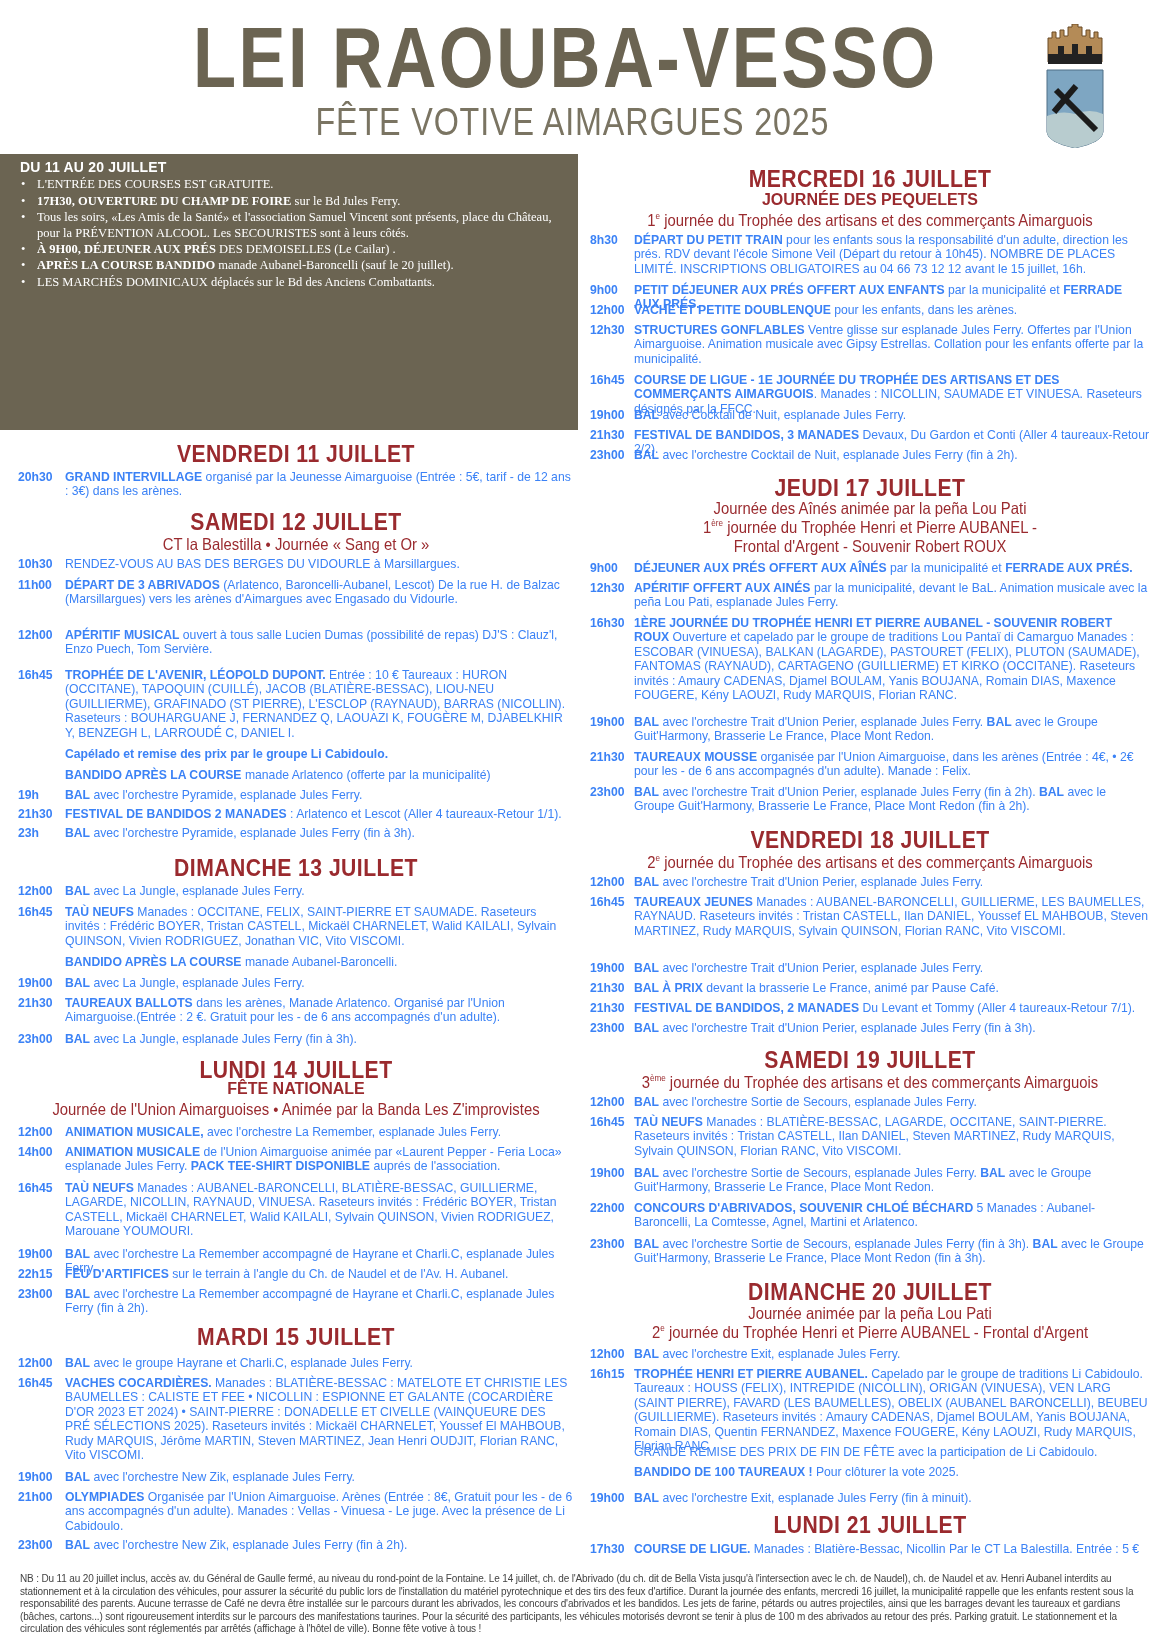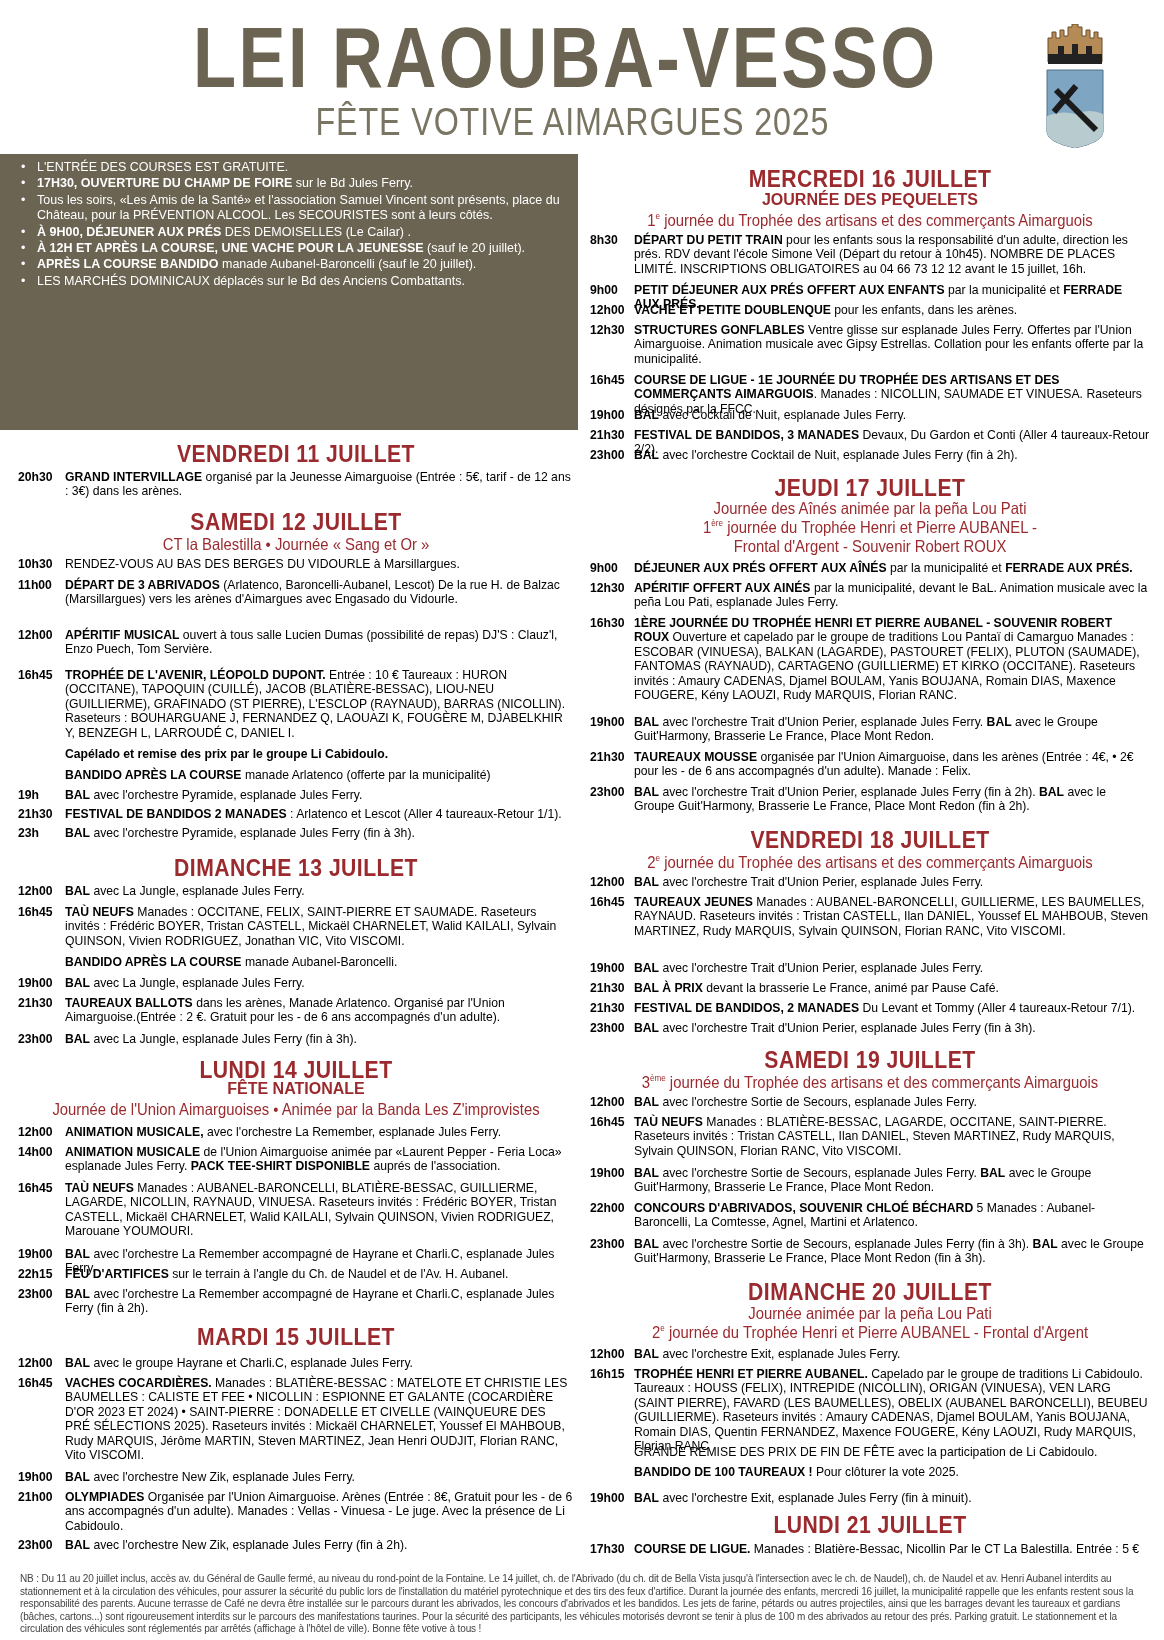--- a/index.html
+++ b/index.html
@@ -14,37 +14,37 @@
            font-size: 86px; letter-spacing: 3px; line-height: 86px; transform: scaleX(0.82); transform-origin: 580px 0; padding-right: 40px; }
   .subtitle { position: absolute; left: 0; width: 1164px; top: 102px; text-align: center;
            font-family: "Liberation Sans", sans-serif; font-weight: 400; color: #7a7462;
            font-size: 38px; line-height: 40px; letter-spacing: 1px; transform: scaleX(0.85); transform-origin: 575px 0; padding-right: 20px; }
   .crest { position: absolute; left: 1044px; top: 24px; width: 62px; height: 124px; }
 
   
   .infobox { position: absolute; left: 0; top: 154px; width: 578px; height: 276px; background: #6b6452; color: #fff;
              padding: 6px 10px 0 20px; font-size: 12.5px; line-height: 15.4px; }
   .infobox h3 { font-size: 14px; font-weight: 700; margin-bottom: 2px; letter-spacing: 0.2px; }
-  .infobox ul { list-style: none; }
+  .infobox ul { list-style: none; font-family: Liberation Serif, serif; }
   .infobox li { position: relative; padding-left: 17px; margin-bottom: 1px; }
   .infobox li::before { content: "•"; position: absolute; left: 1px; top: 0; }
   .infobox b { font-weight: 700; }
 
   
   .col { position: absolute; top: 0; }
   .col-left { left: 18px; width: 556px; }
   .col-right { left: 590px; width: 560px; }
 
   .day { position: absolute; left: 0; width: 100%; text-align: center; color: #9a2a2e; }
   .day-title { font-weight: 700; font-size: 23px; line-height: 24px; letter-spacing: 0.5px; transform: scaleX(0.92); }
   .day-sub { font-weight: 700; font-size: 16px; line-height: 17px; }
   .day-line { font-weight: 400; font-size: 16.5px; line-height: 18px; transform: scaleX(0.9); }
   sup { font-size: 9px; vertical-align: top; line-height: 9px; position: relative; top: 1px; }
 
-  .ev { position: absolute; left: 0; width: 100%; font-size: 12.2px; line-height: 14.4px; color: #000000; }
+  .ev { position: absolute; left: 0; width: 100%; font-size: 12.2px; line-height: 14.4px; color: #3b82f6; }
   .ev .t { position: absolute; left: 0; top: 0; font-weight: 700; }
   .ev .d { margin-left: 47px; display: block; }
   .col-right .ev .d { margin-left: 44px; }
   .ev b { font-weight: 700; }
 
   .footnote { position: absolute; left: 20px; top: 1573px; width: 1130px; font-size: 10px; line-height: 12.6px; color: #444; letter-spacing: -0.15px; }
 </style>
 </head>
 <body>
 
@@ -60,26 +60,26 @@
       <rect x="28" y="20" width="6" height="14" fill="#222"></rect>
       <rect x="42" y="22" width="6" height="12" fill="#222"></rect>
       <path d="M3 46 L59 46 L59 108 Q59 118 31 124 Q3 118 3 108 Z" fill="#7ea6c2" stroke="#4f6f86" stroke-width="1"></path>
       <path d="M3 92 Q18 86 31 90 Q46 84 59 90 L59 108 Q59 118 31 124 Q3 118 3 108 Z" fill="#b8cccf"></path>
       <line x1="12" y1="66" x2="52" y2="106" stroke="#1b1b1b" stroke-width="6"></line>
       <line x1="10" y1="88" x2="32" y2="62" stroke="#1b1b1b" stroke-width="6"></line>
     </svg>
   </div>
 
   <div class="infobox">
+    <h3>DU 11 AU 20 JUILLET</h3>
     <ul>
       <li><b></b><span>L'ENTRÉE DES COURSES EST GRATUITE.</span></li>
       <li><b>17H30, OUVERTURE DU CHAMP DE FOIRE</b><span> sur le Bd Jules Ferry.</span></li>
       <li><b></b><span>Tous les soirs, «Les Amis de la Santé» et l'association Samuel Vincent sont présents, place du Château, pour la PRÉVENTION ALCOOL. Les SECOURISTES sont à leurs côtés.</span></li>
       <li><b>À 9H00, DÉJEUNER AUX PRÉS</b><span> DES DEMOISELLES (Le Cailar) .</span></li>
-      <li><b>À 12H ET APRÈS LA COURSE, UNE VACHE POUR LA JEUNESSE</b><span> (sauf le 20 juillet).</span></li>
       <li><b>APRÈS LA COURSE BANDIDO</b><span> manade Aubanel-Baroncelli (sauf le 20 juillet).</span></li>
       <li><b></b><span>LES MARCHÉS DOMINICAUX déplacés sur le Bd des Anciens Combattants.</span></li>
     </ul>
   </div>
 
   <div class="col col-left">
 
     <div class="day day-title" style="top:442px">VENDREDI 11 JUILLET</div>
     <div class="ev" style="top:470px">
         <span class="t">20h30</span>

